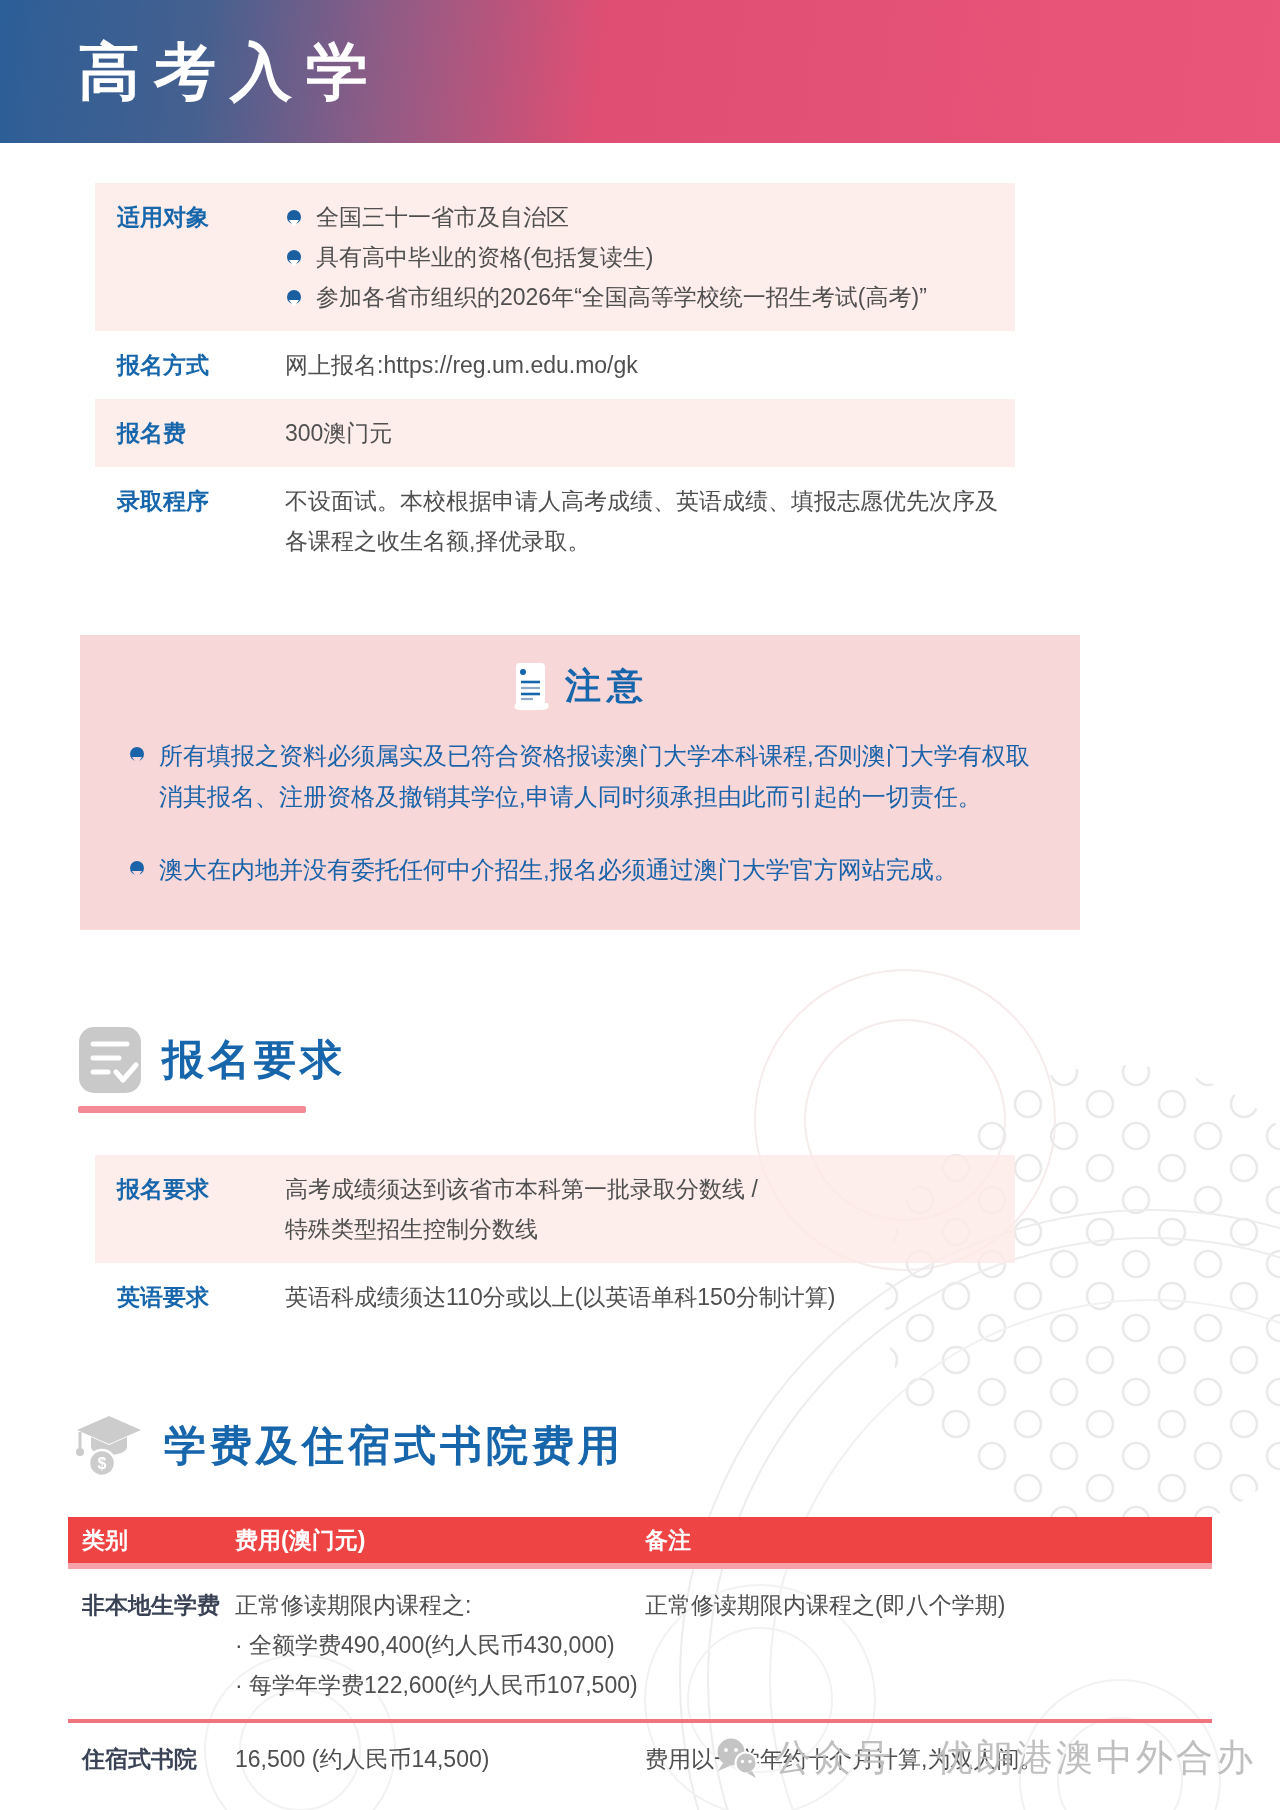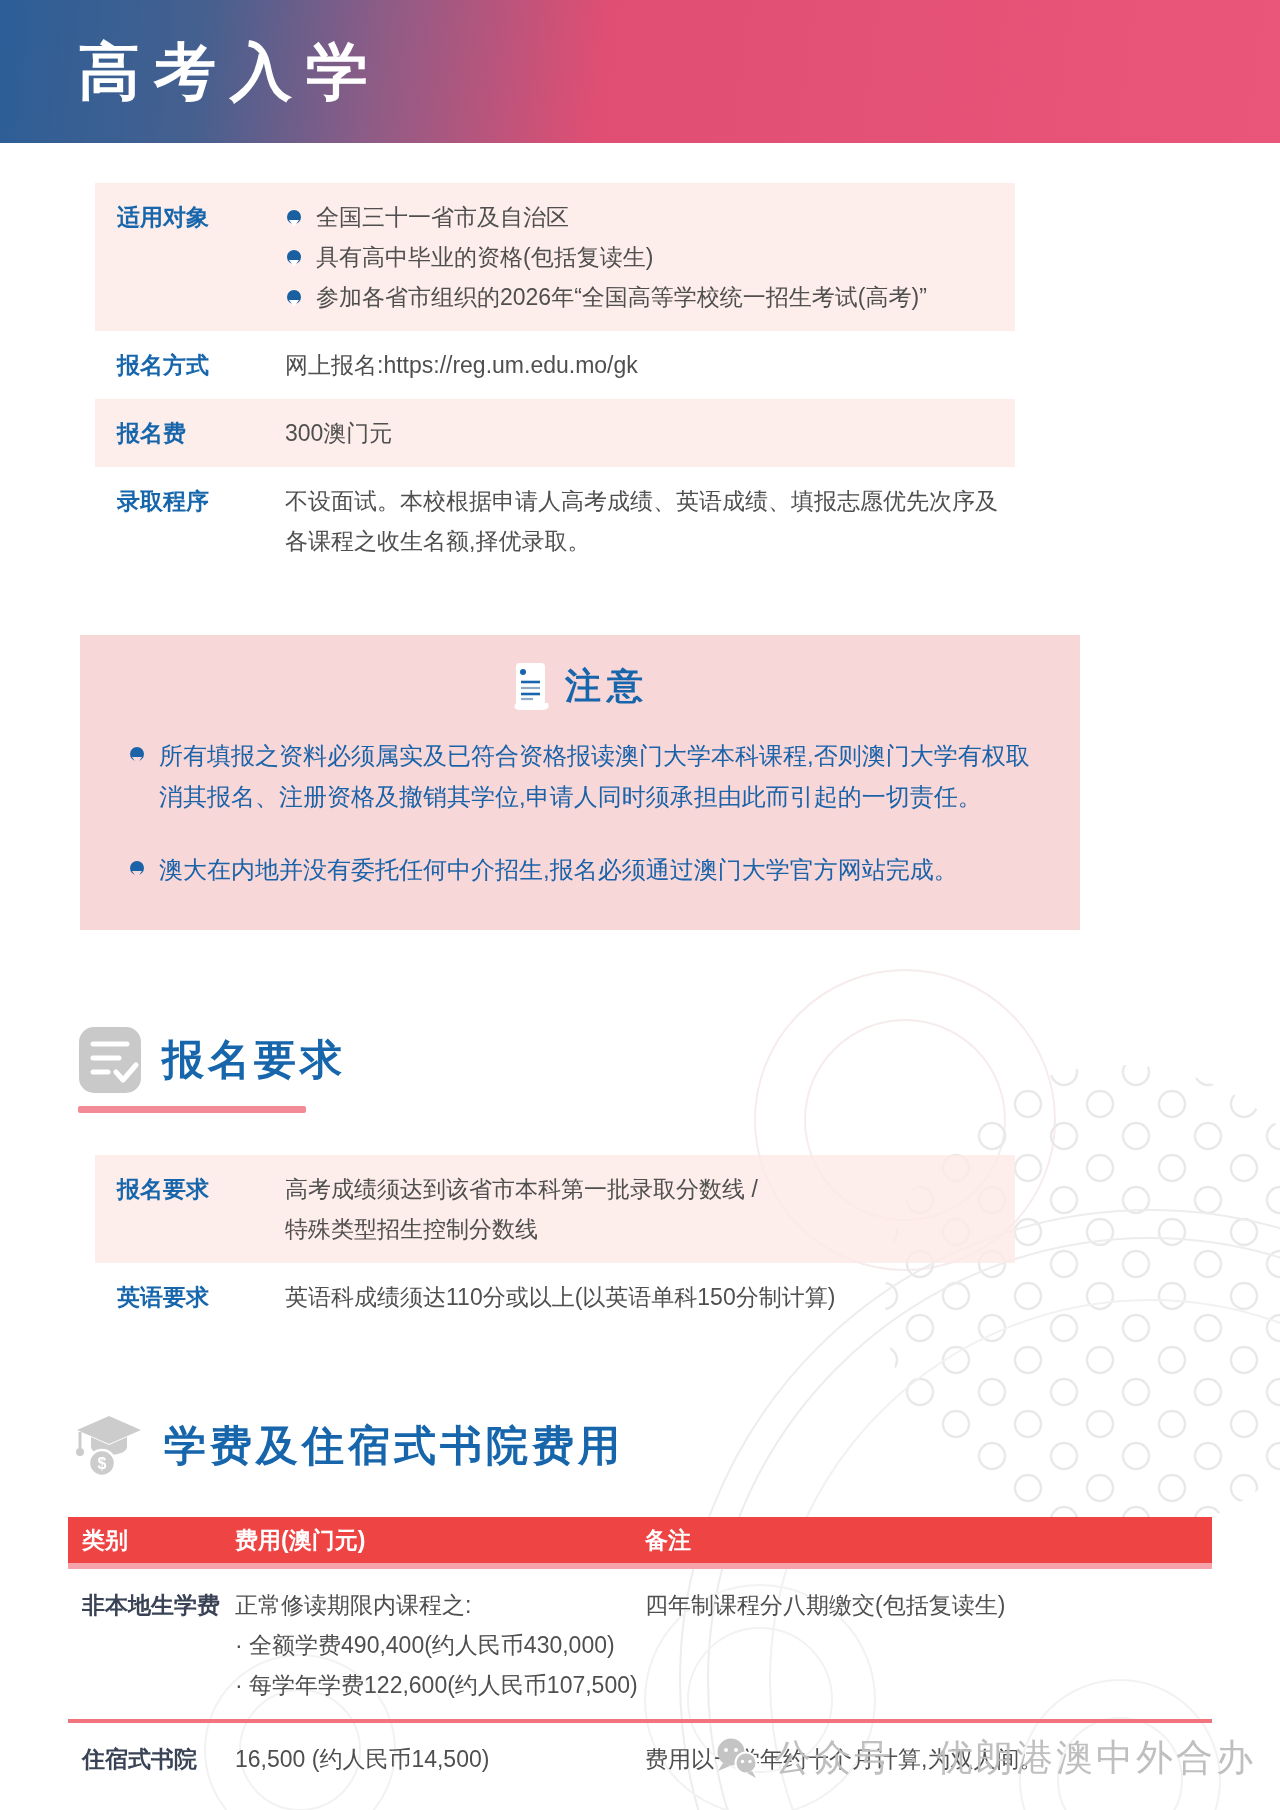--- a/index.html
+++ b/index.html
@@ -189,21 +189,21 @@
       </div>
       <div class="fline"></div>
 
       <div class="frow">
         <div class="fc1">非本地生学费</div>
         <div class="fc2">
           <span class="line2 nowrap">正常修读期限内课程之:</span>
           <span class="line2 nowrap">· 全额学费490,400(约人民币430,000)</span>
           <span class="line2 nowrap">· 每学年学费122,600(约人民币107,500)</span>
         </div>
-        <div class="fc3 nowrap">四年制课程分八期缴交(包括复读生)</div>
+        <div class="fc3 nowrap">正常修读期限内课程之(即八个学期)</div>
       </div>
 
       <div class="fdivider"></div>
 
       <div class="frow">
         <div class="fc1">住宿式书院</div>
         <div class="fc2 nowrap">16,500 (约人民币14,500)</div>
         <div class="fc3 nowrap">费用以一学年约十个月计算,为双人间。</div>
       </div>
     </div>

